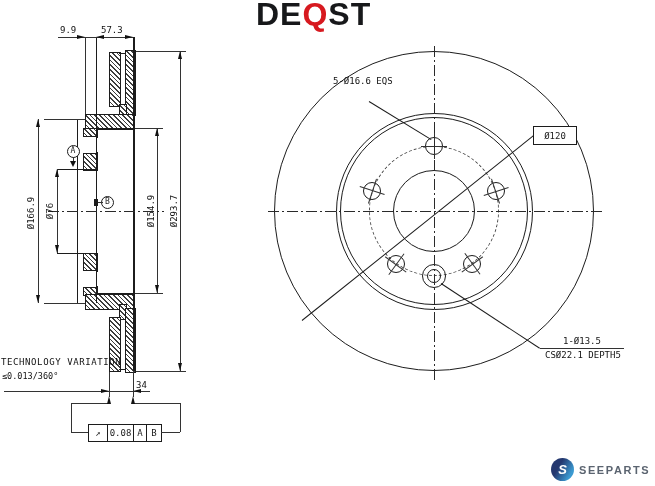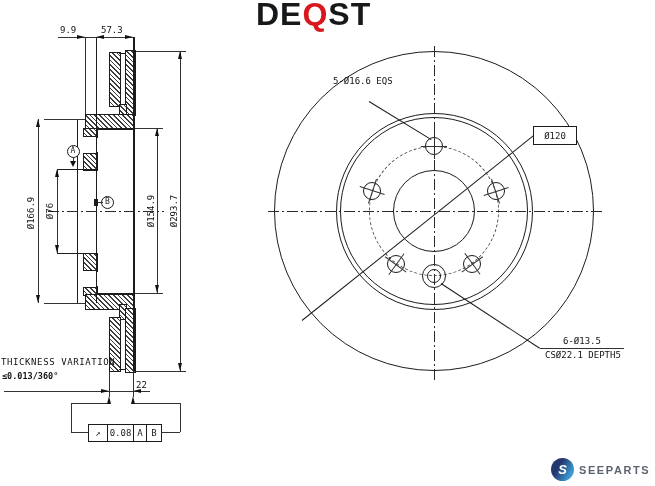--- a/index.html
+++ b/index.html
@@ -116,32 +116,32 @@
   <div class="arr ad" style="left:177.5px;top:363px;"></div>
   <div class="arr ar" style="left:101px;top:388.5px;"></div>
   <div class="arr al" style="left:133.3px;top:388.5px;"></div>
 
   <div class="lbl" style="left:60px;top:25px;">9.9</div>
   <div class="lbl" style="left:101px;top:25px;">57.3</div>
   <div class="lbl rot" style="left:31px;top:213px;">Ø166.9</div>
   <div class="lbl rot" style="left:50px;top:211px;">Ø76</div>
   <div class="lbl rot" style="left:151px;top:211px;">Ø154.9</div>
   <div class="lbl rot" style="left:174px;top:211px;">Ø293.7</div>
-  <div class="lbl" style="left:136px;top:380px;">22</div>
+  <div class="lbl" style="left:136px;top:380px;">34</div>
 
   <div class="datum" style="left:66.5px;top:144.5px;">A</div>
   <div class="vl thin" style="left:73px;top:157px;height:8px;"></div>
   <div class="arr ad" style="left:70px;top:161px;border-top-width:6px;border-left-width:3.5px;border-right-width:3.5px;"></div>
 
   <div class="datum" style="left:101px;top:195.5px;">B</div>
   <div class="hl thin" style="left:97px;top:202px;width:6px;"></div>
   <div style="position:absolute;left:93.5px;top:198.5px;width:4px;height:7px;background:#1c1c1c;"></div>
 
-  <div class="lbl" style="left:1px;top:357px;letter-spacing:0.6px;">THICKNESS VARIATION</div>
-  <div class="lbl s8" style="left:2px;top:371px;font-weight:bold;">≤0.013/360°</div>
+  <div class="lbl" style="left:1px;top:357px;letter-spacing:0.6px;">TECHNOLOGY VARIATION</div>
+  <div class="lbl s8" style="left:2px;top:371px;">≤0.013/360°</div>
 
   <div class="fcf">
     <div style="width:18px;">↗</div>
     <div style="width:26px;">0.08</div>
     <div style="width:13px;">A</div>
     <div style="width:15px;">B</div>
   </div>
   <div class="hl thin" style="left:71px;top:432px;width:17px;"></div>
   <div class="vl thin" style="left:71px;top:403px;height:29px;"></div>
   <div class="hl thin" style="left:71px;top:403px;width:38px;"></div>
@@ -192,21 +192,21 @@
 
   <div class="diag" style="left:302px;top:320px;width:297px;transform:rotate(-38.6deg);"></div>
   <div class="diag" style="left:369px;top:101px;width:73px;transform:rotate(31.5deg);"></div>
   <div class="diag" style="left:441px;top:283px;width:118px;transform:rotate(33.3deg);"></div>
   <div class="hl thin" style="left:540px;top:348px;width:84px;"></div>
 
   <div class="lbl" style="left:333px;top:76px;">5-Ø16.6 EQS</div>
   <div class="boxed" style="left:533px;top:126px;width:42px;height:17px;">
     <span>Ø120</span>
   </div>
-  <div class="lbl" style="left:563px;top:336px;">6-Ø13.5</div>
+  <div class="lbl" style="left:563px;top:336px;">1-Ø13.5</div>
   <div class="lbl" style="left:545px;top:350px;">CSØ22.1 DEPTH5</div>
 
 
   <div id="brand">
     <div id="brandicon">S</div>
     <div id="brandname">SEEPARTS</div>
   </div>
 
 </div>
 

